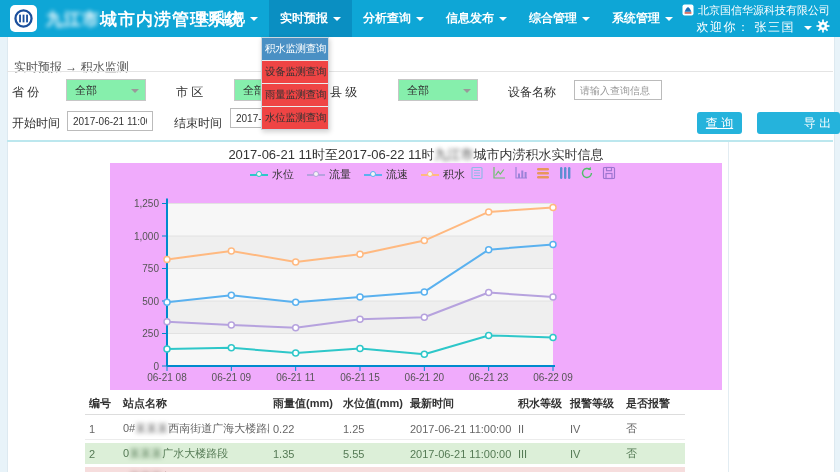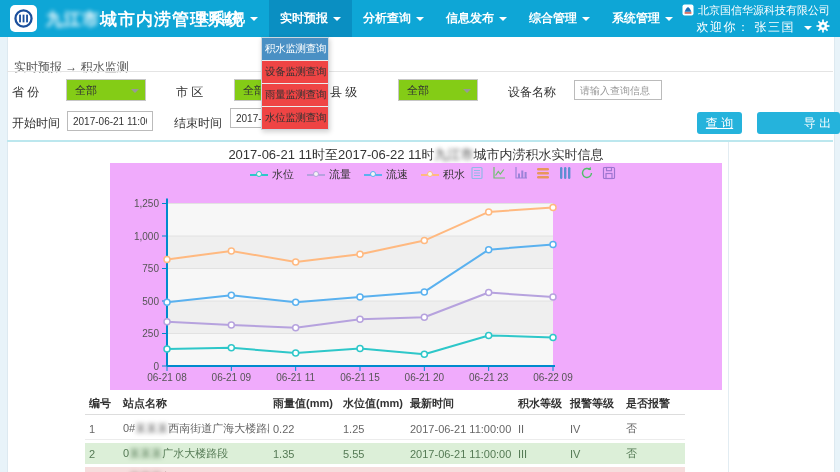--- a/index.html
+++ b/index.html
@@ -22,21 +22,21 @@
   .dropdown-item{font-size:10.5px;color:#333;padding:4px 3px;border-bottom:1px solid #ececec;white-space:nowrap;letter-spacing:-0.3px;cursor:pointer;}
   .dropdown-item:last-child{border-bottom:none;}
   .dropdown-item.active{background:#4a90c4;color:#fff;}
   
   .content{position:absolute;left:7px;top:37px;width:826px;height:435px;background:#fff;border-left:1px solid #dde9f0;border-right:1px solid #dde9f0;}
   .breadcrumb{position:absolute;left:14px;top:50px;font-size:12px;color:#555;margin-top:9px;}
   .divider1{position:absolute;left:7px;top:71px;width:826px;height:1px;background:#e4e4e4;}
   .divider2{position:absolute;left:7px;top:140px;width:826px;height:2px;background:#bce7ee;}
   .vline{position:absolute;left:728px;top:142px;width:1px;height:330px;background:#e2ecf2;}
   .field-label{position:absolute;font-size:12px;color:#333;white-space:nowrap;}
-  .select{position:absolute;height:22px;width:80px;border:1px solid #c6c6c6;background:#84cc16;font-size:11px;color:#333;display:flex;align-items:center;padding-left:8px;box-sizing:border-box;cursor:pointer;}
+  .select{position:absolute;height:22px;width:80px;border:1px solid #c6c6c6;background:#86efac;font-size:11px;color:#333;display:flex;align-items:center;padding-left:8px;box-sizing:border-box;cursor:pointer;}
   .select .sel-caret{position:absolute;right:6px;top:9px;width:0;height:0;border-left:4px solid transparent;border-right:4px solid transparent;border-top:4px solid #999;}
   .tinput{position:absolute;height:20px;border:1px solid #bbb;font-size:10px;color:#333;padding:0 5px;box-sizing:border-box;font-family:"Liberation Sans","DejaVu Sans",sans-serif;}
   .tinput::placeholder{color:#999;}
   .btn{position:absolute;width:45px;height:22px;background:#25b3dc;color:#fff;border-radius:3px;font-size:12px;line-height:22px;text-align:center;cursor:pointer;white-space:nowrap;}
   
   .chart-title{position:absolute;left:110px;top:146px;width:612px;text-align:center;font-size:13px;color:#333;white-space:nowrap;}
   .chart-panel{position:absolute;left:110px;top:163px;width:612px;height:227px;background:#f0abfc;}
   .legend{position:absolute;left:140px;top:4px;display:flex;gap:13px;align-items:center;z-index:2;}
   .legend-item{display:flex;align-items:center;gap:4px;font-size:11px;color:#333;cursor:pointer;}
   .legend-marker{position:relative;width:18px;height:2px;}

